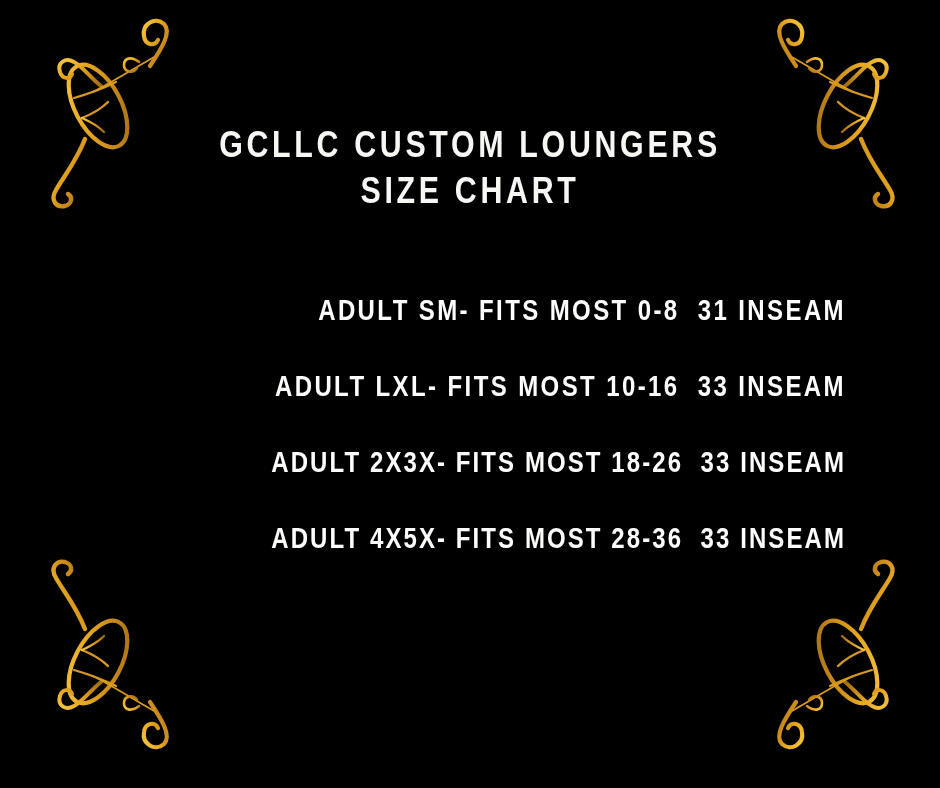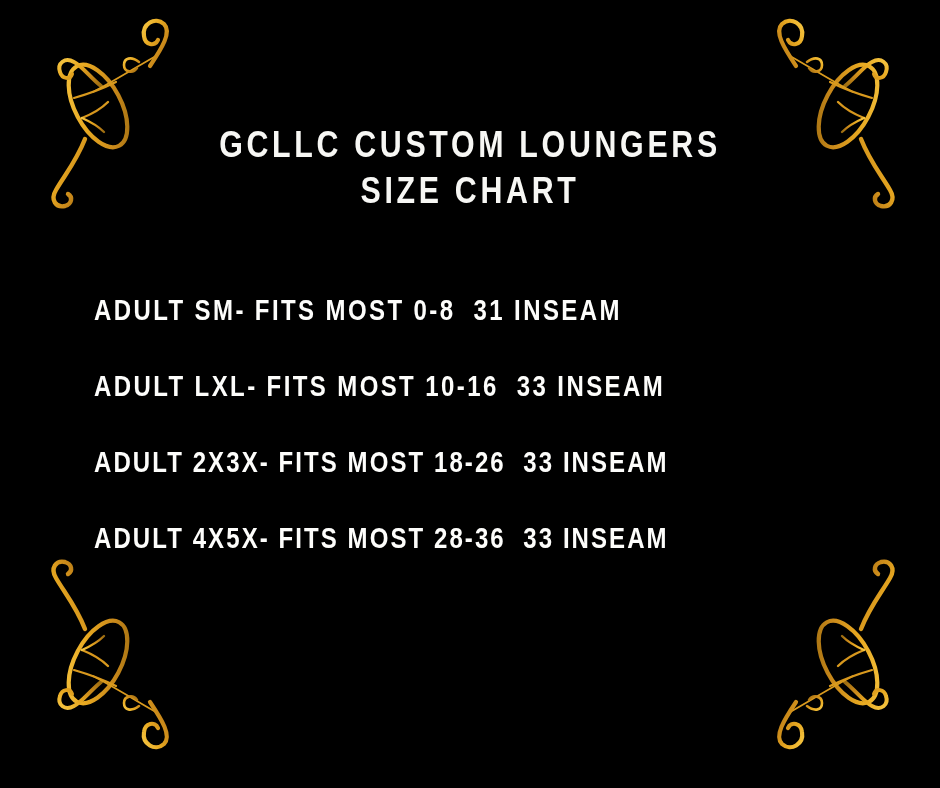--- a/index.html
+++ b/index.html
@@ -46,21 +46,21 @@
     transform: scaleX(0.82);
     transform-origin: center top;
     white-space: nowrap;
   }
   .title .tline { display: block; }
 
   .sizes {
     position: absolute;
     left: 0; right: 0;
     top: 272px;
-    text-align: left;
+    text-align: right;
   }
 
   .size-line {
     color: #fdfdfb;
     font-weight: 700;
     text-transform: uppercase;
     white-space: pre;
     transform: scaleX(0.80);
     transform-origin: center center;
   }

